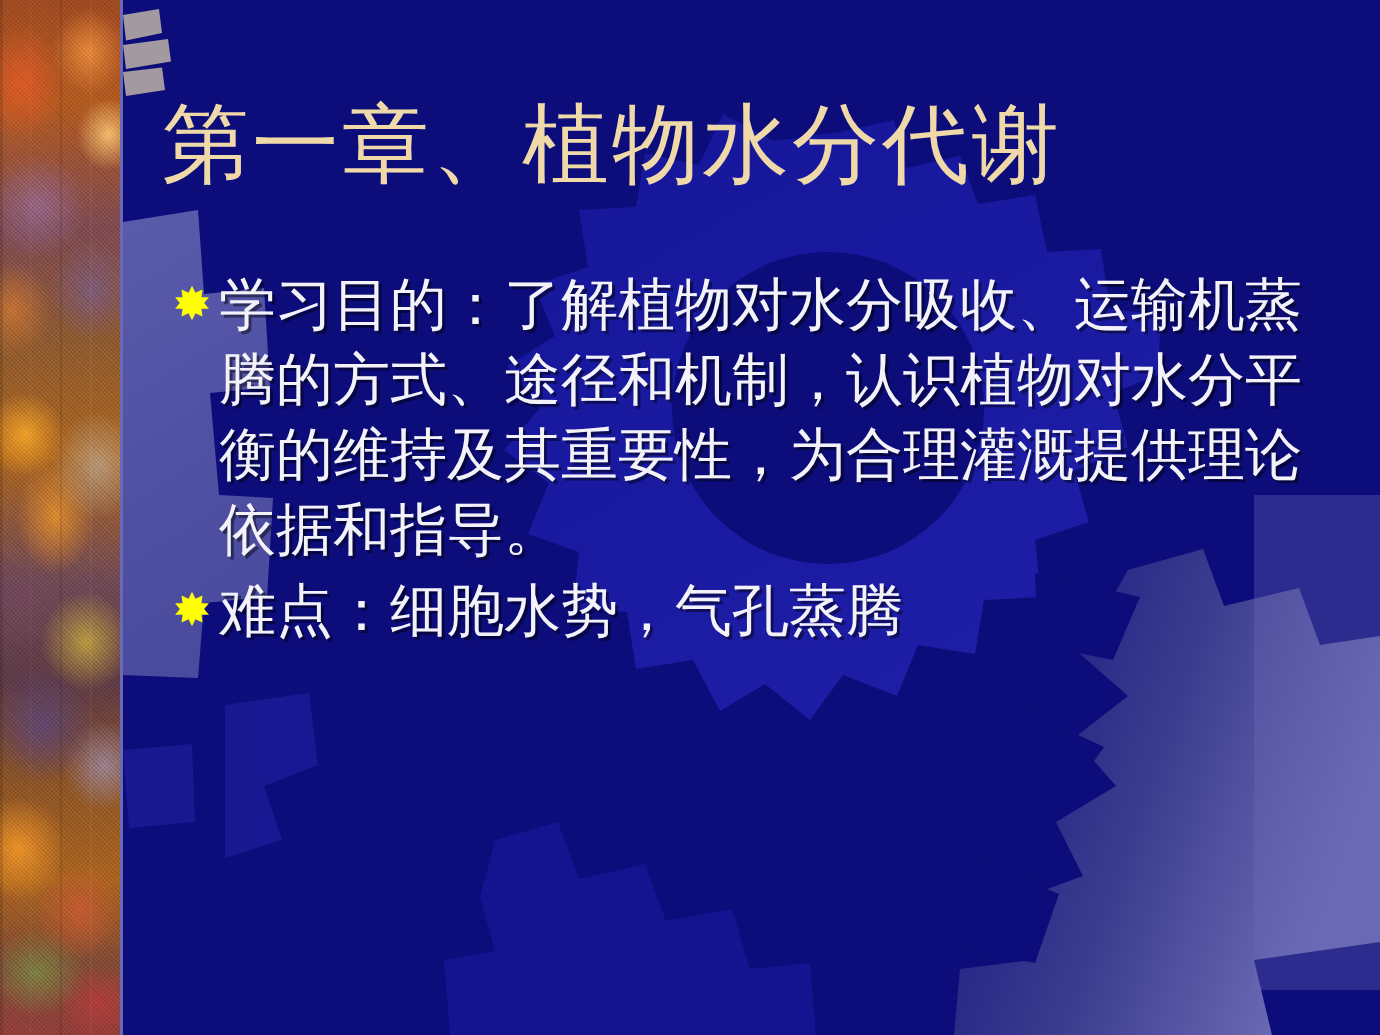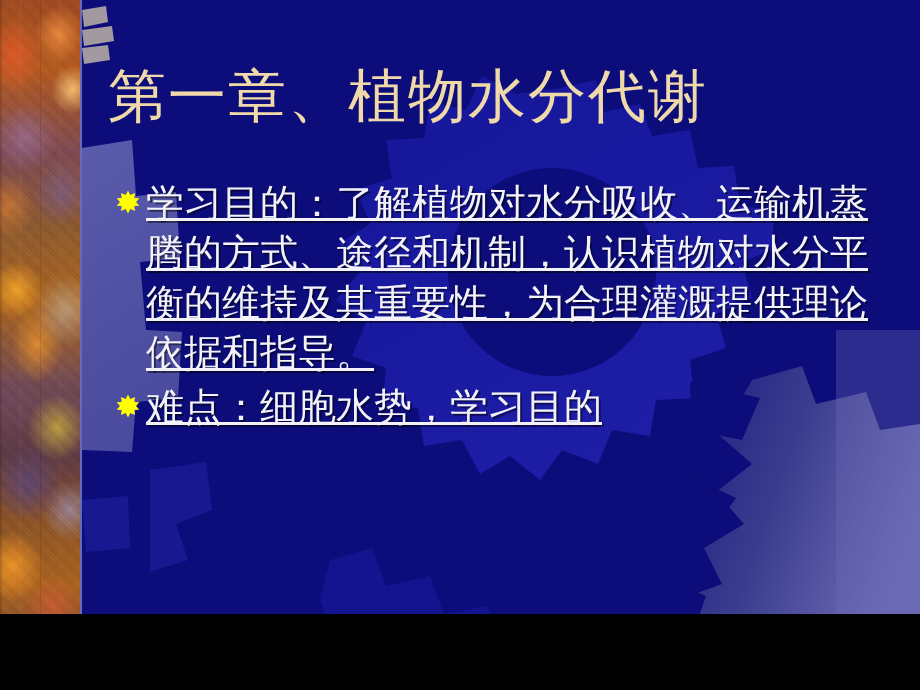--- a/index.html
+++ b/index.html
@@ -3,21 +3,21 @@
 <meta charset="utf-8">
 <style>
   html, body {
     margin: 0;
     padding: 0;
     background: #000;
   }
   .slide {
     position: relative;
     width: 920px;
-    height: 614px;
+    height: 690px;
     overflow: hidden;
     background: #0c0c7a;
     font-family: "DejaVu Serif", "Liberation Serif", serif;
   }
 
   
   .bg-layer {
     position: absolute;
     inset: 0;
     overflow: hidden;
@@ -114,21 +114,20 @@
     width: 790px;
   }
   .bullet-row {
     position: relative;
     padding-left: 34px;
     color: #f2f2f8;
     font-size: 38px;
     line-height: 50px;
     letter-spacing: 0px;
     text-shadow: 2px 2px 0 rgba(0,0,0,.45);
-    text-decoration: underline;
   }
   .bullet-row + .bullet-row { margin-top: 4px; }
   .bullet-text { display: block; }
 
   .star {
     position: absolute;
     left: 4px;
     top: 12px;
     width: 24px;
     height: 24px;
@@ -227,18 +226,18 @@
       <span class="bullet-text">学习目的：了解植物对水分吸收、运输机蒸腾的方式、途径和机制，认识植物对水分平衡的维持及其重要性，为合理灌溉提供理论依据和指导。</span>
     </div>
 
 
     <div class="bullet-row">
       <svg class="star" viewBox="0 0 24 24">
         <polygon fill="#ffff00" points="12,0.5 14.3,5.1 19.0,3.0 18.3,8.1 23.3,8.2 20.1,12 23.3,15.8
                   18.3,15.9 19.0,21.0 14.3,18.9 12,23.5 9.7,18.9 5.0,21.0
                   5.7,15.9 0.7,15.8 3.9,12 0.7,8.2 5.7,8.1 5.0,3.0 9.7,5.1"></polygon>
       </svg>
-      <span class="bullet-text">难点：细胞水势，学习目的</span>
+      <span class="bullet-text">难点：细胞水势，气孔蒸腾</span>
     </div>
 
   </div>
 
 </div>
 
 </body></html>

